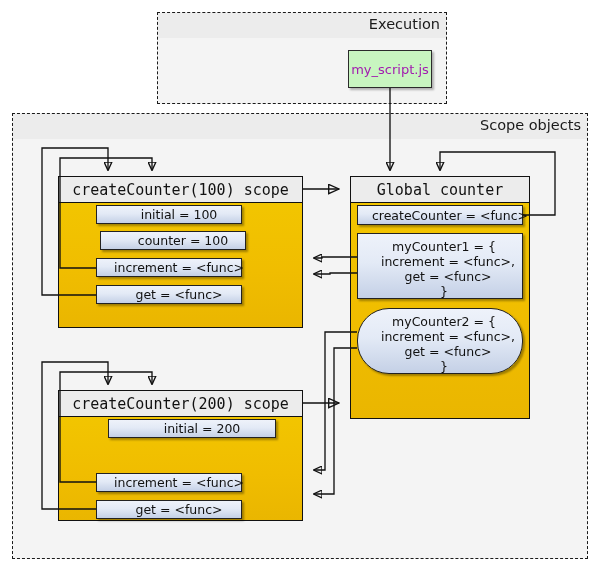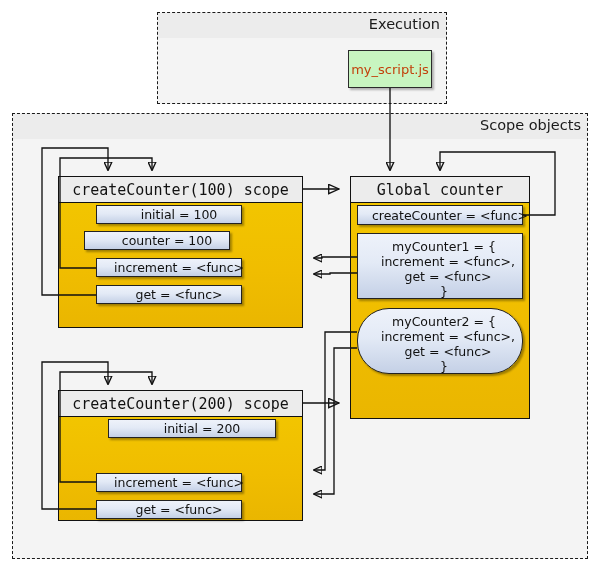--- a/index.html
+++ b/index.html
@@ -27,21 +27,21 @@
         background:linear-gradient(180deg,#eef2fa 0%,#e3eaf6 45%,#c4d0e6 100%);
         box-shadow:2px 2px 2px rgba(0,0,0,.33);
         font-size:12.5px;color:#111;display:flex;align-items:center;justify-content:center;
         font-family:"DejaVu Sans",sans-serif;white-space:pre;padding-left:20px;}
   .slot.multiline{display:block;padding:5px 0 0 8px;line-height:15px;text-align:center;
                   justify-content:flex-start;}
 
   
   .script{position:absolute;box-sizing:border-box;border:1.3px solid #2b2b2b;
           background:#c8f5c0;box-shadow:2px 2px 2px rgba(0,0,0,.28);
-          font-size:13px;color:#c2410c;display:flex;align-items:center;justify-content:center;}
+          font-size:13px;color:#a21caf;display:flex;align-items:center;justify-content:center;}
 
   
   #edges{position:absolute;left:0;top:0;width:600px;height:576px;pointer-events:none;}
   #edges path,#edges line{fill:none;stroke:#111;stroke-width:1.35;}
 </style>
 </head>
 <body>
 
 <div id="stage">
 
@@ -55,21 +55,21 @@
   <div class="frame" style="left:12px;top:113px;width:576px;height:446px;">
     <div class="frame-hdrband"></div>
     <div class="frame-title">Scope objects</div>
   </div>
 
   <div class="objbox" style="left:58px;top:176px;width:245px;height:152px;">
     <div class="hdr">createCounter(100) scope</div>
     <div class="body"></div>
   </div>
   <div class="slot" style="left:96px;top:205px;width:146px;height:19px;">initial = 100</div>
-  <div class="slot" style="left:84px;top:231px;width:146px;height:19px;">counter = 100</div>
+  <div class="slot" style="left:100px;top:231px;width:146px;height:19px;">counter = 100</div>
   <div class="slot" style="left:96px;top:258px;width:146px;height:19px;">increment = &lt;func&gt;</div>
   <div class="slot" style="left:96px;top:285px;width:146px;height:19px;">get = &lt;func&gt;</div>
 
   <div class="objbox" style="left:58px;top:390px;width:245px;height:131px;">
     <div class="hdr">createCounter(200) scope</div>
     <div class="body"></div>
   </div>
   <div class="slot" style="left:108px;top:419px;width:168px;height:19px;">initial = 200</div>
   <div class="slot" style="left:96px;top:473px;width:146px;height:19px;">increment = &lt;func&gt;</div>
   <div class="slot" style="left:96px;top:500px;width:146px;height:19px;">get = &lt;func&gt;</div>

